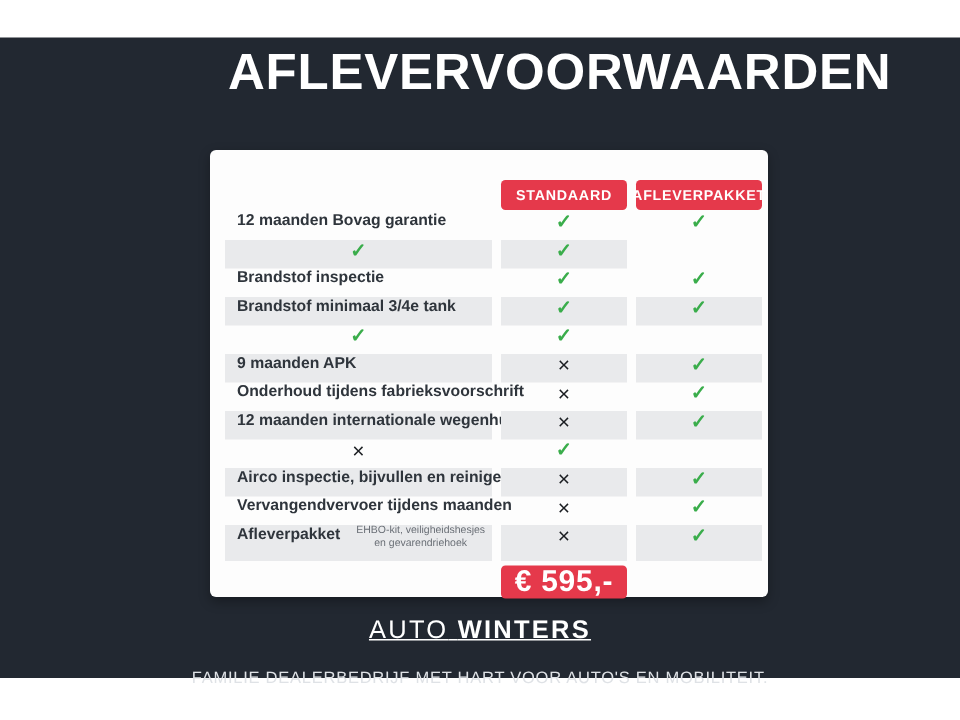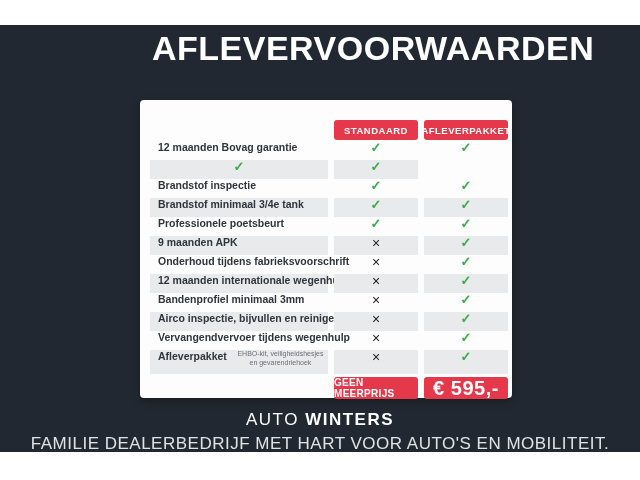--- a/index.html
+++ b/index.html
@@ -82,26 +82,26 @@
     height:22px; font-weight:bold;
   }
   .price-chip.small-text { font-size:10px; letter-spacing:0.3px; }
   .price-chip.big-text { font-size:20px; letter-spacing:0.5px; }
 
   
   .branding {
     position:absolute; left:0; top:410px; width:640px;
     text-align:center; color:#ffffff;
   }
-  .brand-name { font-size:17px; letter-spacing:1.5px; white-space:nowrap; }
+  .brand-name { font-size:17px; letter-spacing:1.5px; white-space:nowrap;text-decoration:underline; }
   .brand-name .light { font-weight:normal; }
   .brand-name .bold { font-weight:bold; }
   .brand-tagline {
-    font-size:17px; letter-spacing:0.5px; color:#dfe2e6;
-    margin-top:4px; white-space:nowrap;
+    font-size:11px; letter-spacing:0.5px; color:#dfe2e6;
+    margin-top:16px; white-space:nowrap;
   }
 </style>
 </head>
 <body>
 
 <div class="frame">
   <div class="dark-band"></div>
 
   <div class="title-block">
     <div class="main-title">AFLEVERVOORWAARDEN</div>
@@ -153,24 +153,20 @@
 
     </div>
     <div class="cell">
       <span class="mark check">✓</span>
     </div>
     <div class="cell">
       <span class="mark check">✓</span>
     </div>
   </div>
         <div class="grid-row t-row">
-    <div class="cell label-cell">
-      <span class="row-label">Professionele poetsbeurt</span>
-
-    </div>
     <div class="cell">
       <span class="mark check">✓</span>
     </div>
     <div class="cell">
       <span class="mark check">✓</span>
     </div>
   </div>
         <div class="grid-row t-row striped">
     <div class="cell label-cell">
       <span class="row-label">9 maanden APK</span>
@@ -201,24 +197,20 @@
 
     </div>
     <div class="cell">
       <span class="mark cross">×</span>
     </div>
     <div class="cell">
       <span class="mark check">✓</span>
     </div>
   </div>
         <div class="grid-row t-row">
-    <div class="cell label-cell">
-      <span class="row-label">Bandenprofiel minimaal 3mm</span>
-
-    </div>
     <div class="cell">
       <span class="mark cross">×</span>
     </div>
     <div class="cell">
       <span class="mark check">✓</span>
     </div>
   </div>
         <div class="grid-row t-row striped">
     <div class="cell label-cell">
       <span class="row-label">Airco inspectie, bijvullen en reinigen</span>
@@ -226,21 +218,21 @@
     </div>
     <div class="cell">
       <span class="mark cross">×</span>
     </div>
     <div class="cell">
       <span class="mark check">✓</span>
     </div>
   </div>
         <div class="grid-row t-row">
     <div class="cell label-cell">
-      <span class="row-label">Vervangendvervoer tijdens wegenhulp</span>
+      <span class="row-label">Vervangendvervoer tijdens maanden</span>
 
     </div>
     <div class="cell">
       <span class="mark cross">×</span>
     </div>
     <div class="cell">
       <span class="mark check">✓</span>
     </div>
   </div>
         <div class="grid-row t-row striped tall">
@@ -252,21 +244,20 @@
       <span class="mark cross">×</span>
     </div>
     <div class="cell">
       <span class="mark check">✓</span>
     </div>
   </div>
       </div>
 
     <div class="grid-row footer-row">
       <div></div>
-      <div class="price-chip small-text">GEEN MEERPRIJS</div>
       <div class="price-chip big-text">€ 595,-</div>
     </div>
   </div>
 
   <div class="branding">
     <div class="brand-name"><span class="light">AUTO</span> <span class="bold">WINTERS</span></div>
     <div class="brand-tagline">FAMILIE DEALERBEDRIJF MET HART VOOR AUTO'S EN MOBILITEIT.</div>
   </div>
 </div>
 

